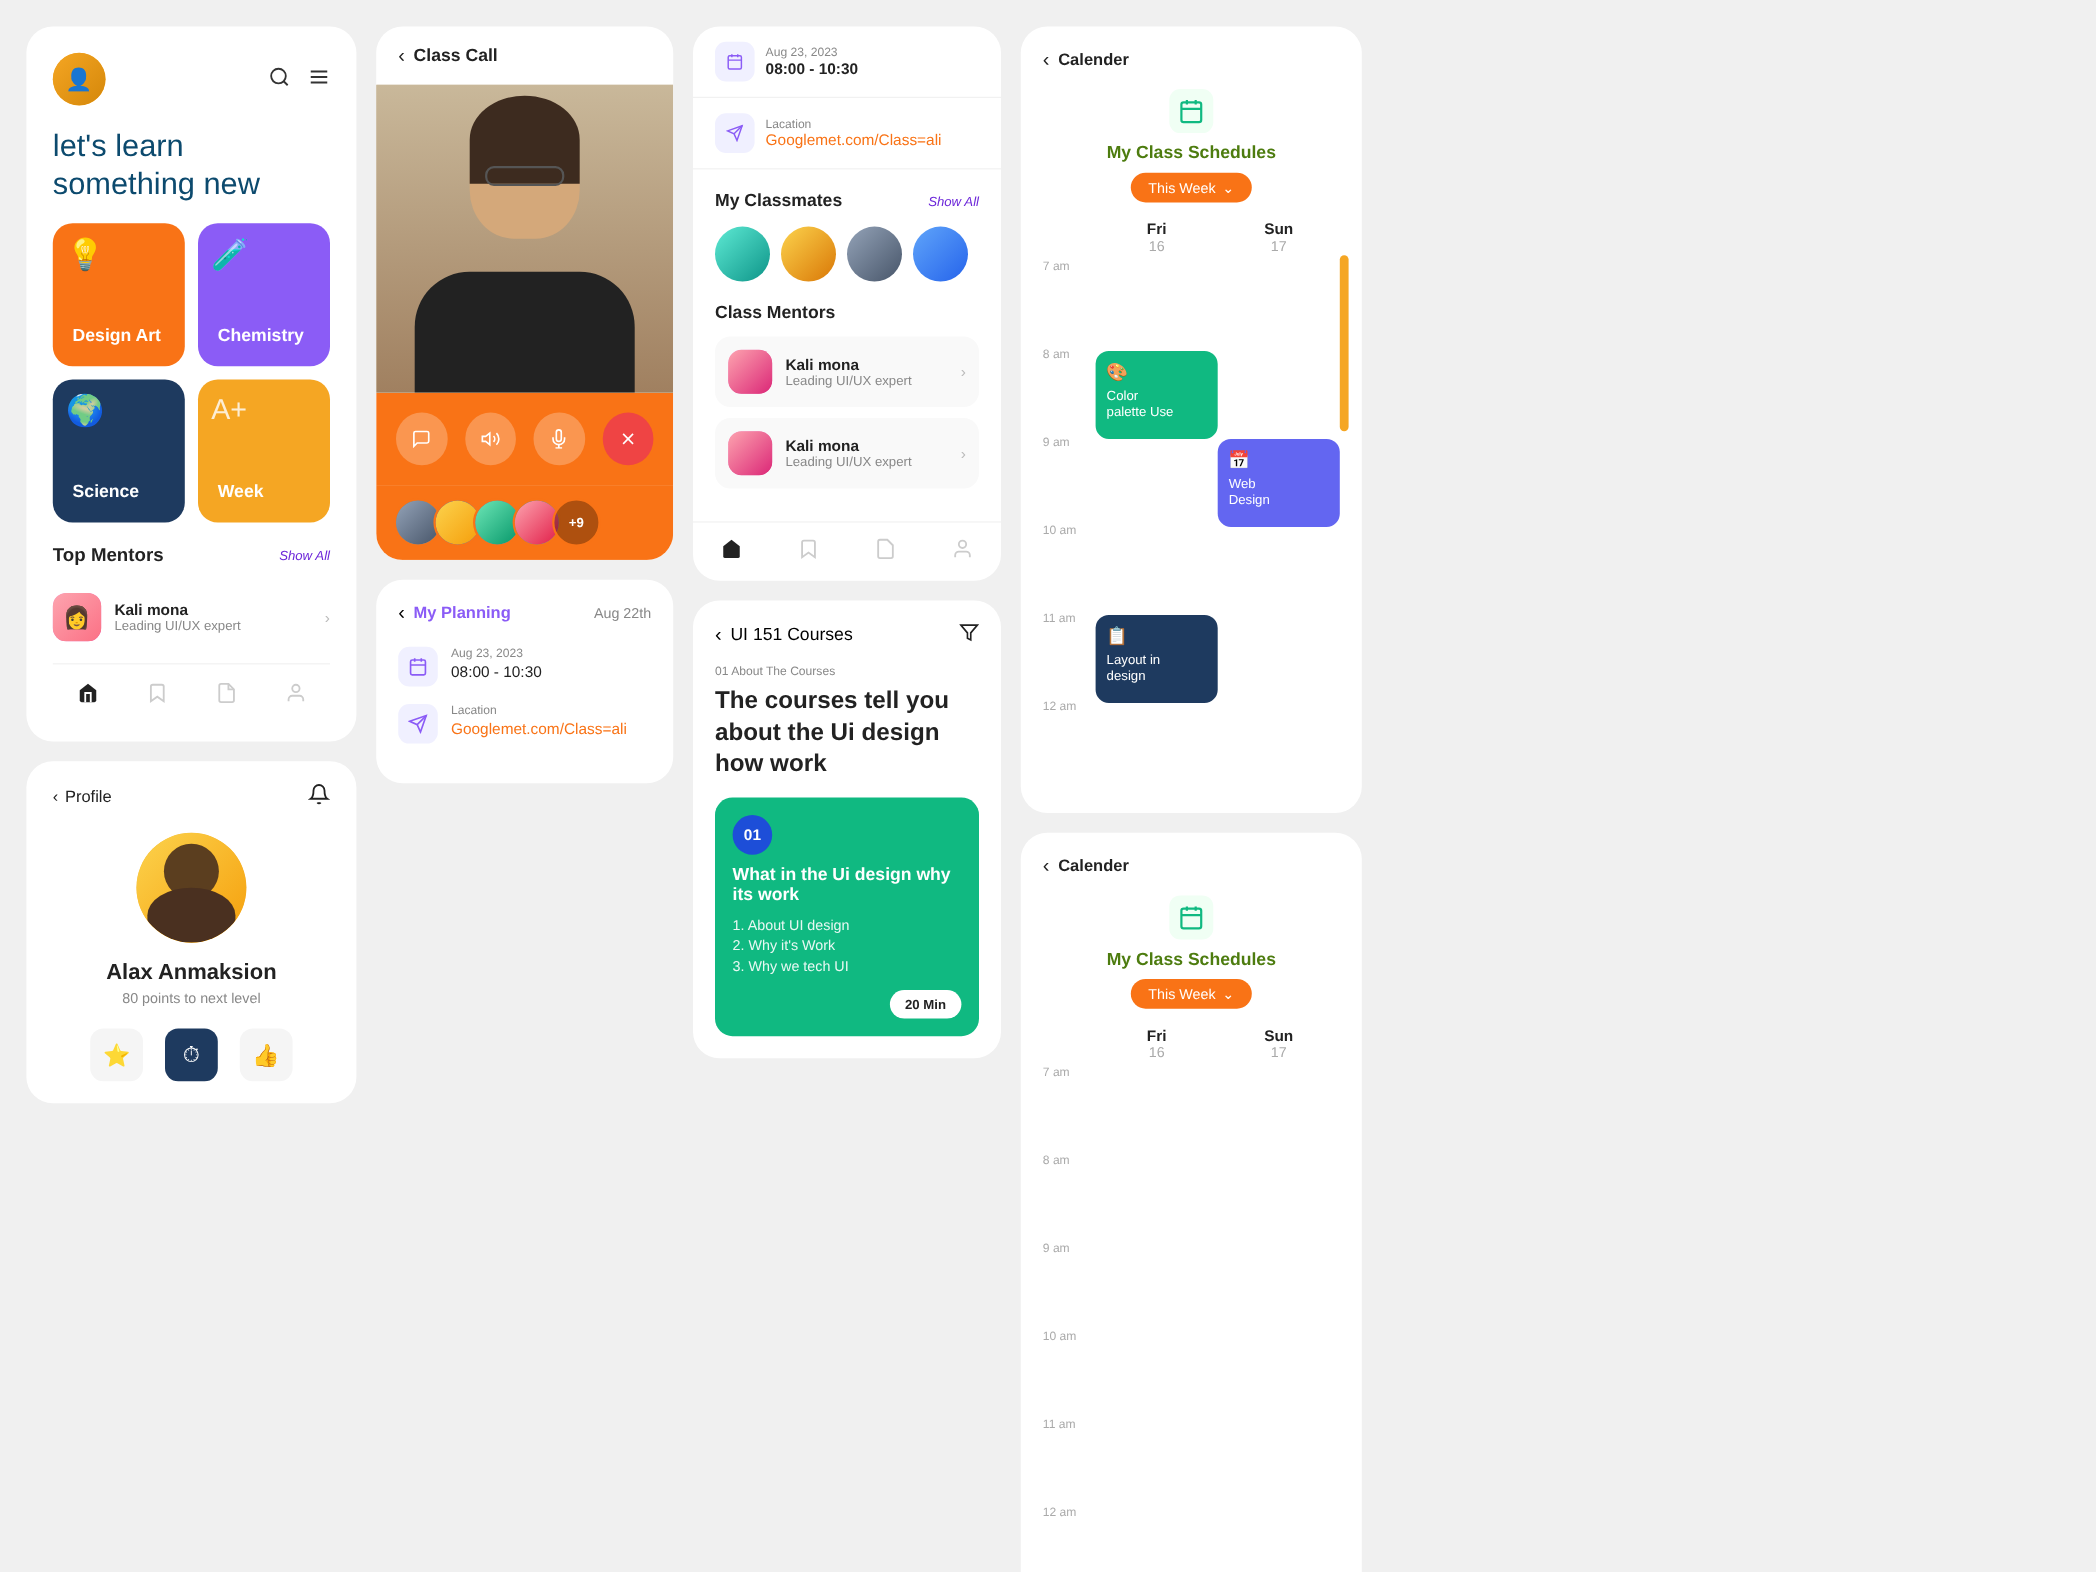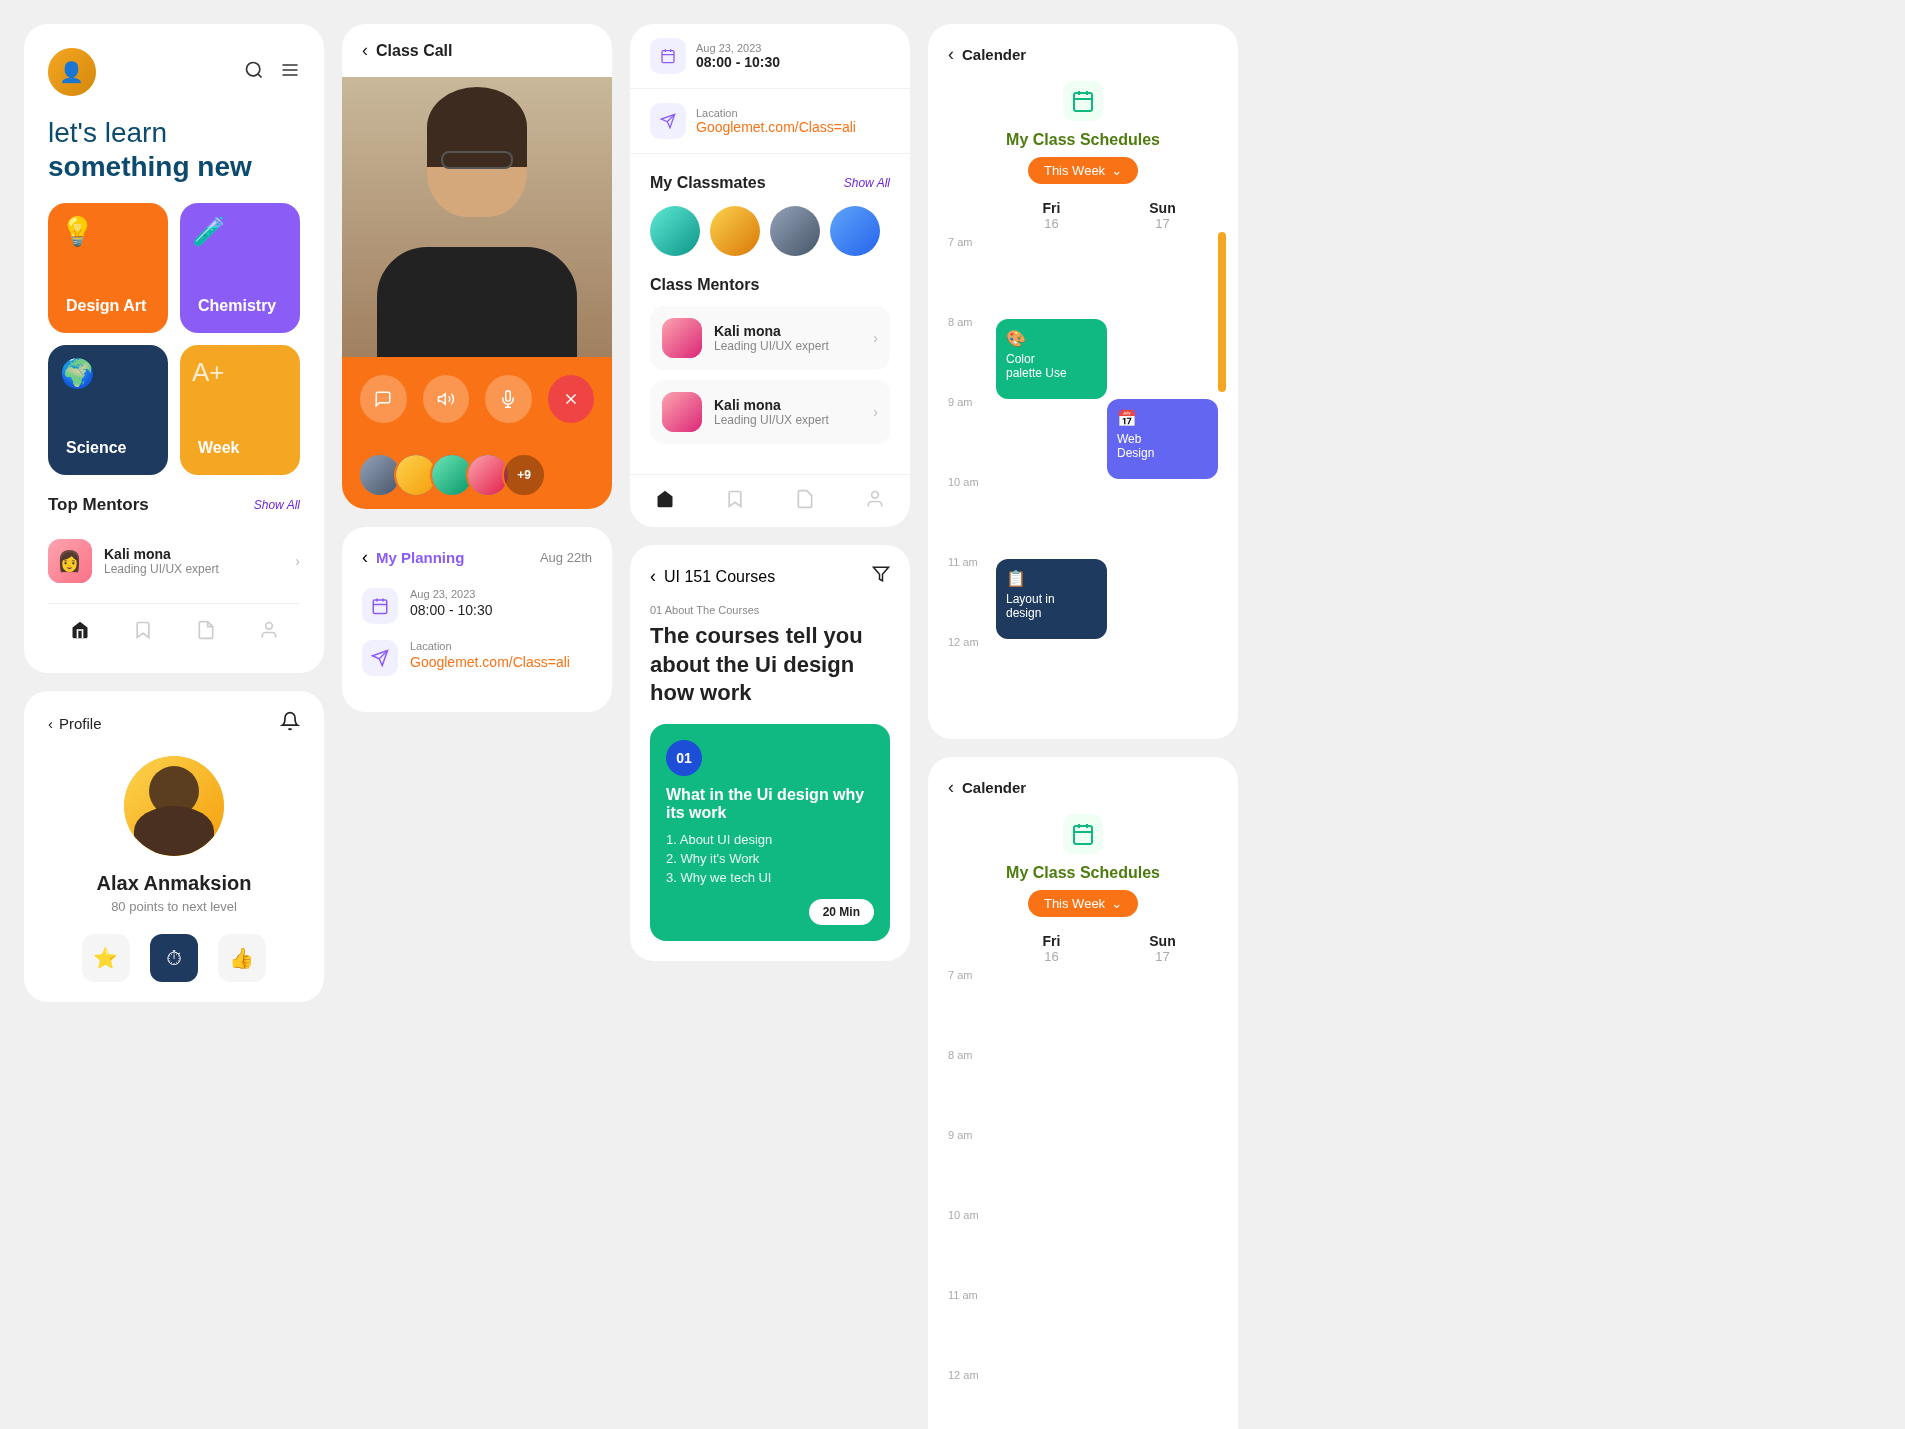--- a/index.html
+++ b/index.html
@@ -79,21 +79,21 @@
       font-size: 18px;
     }
     .greeting-text {
       font-size: 28px;
       font-weight: 300;
       color: #0c4a6e;
       line-height: 1.2;
       margin-bottom: 16px;
     }
     .greeting-bold {
-      font-weight: 700;
+      font-weight: 400;
     }
     .subject-grid {
       display: grid;
       grid-template-columns: 1fr 1fr;
       gap: 12px;
       margin: 20px 0;
     }
     .subject-card {
       border-radius: 18px;
       padding: 18px;

